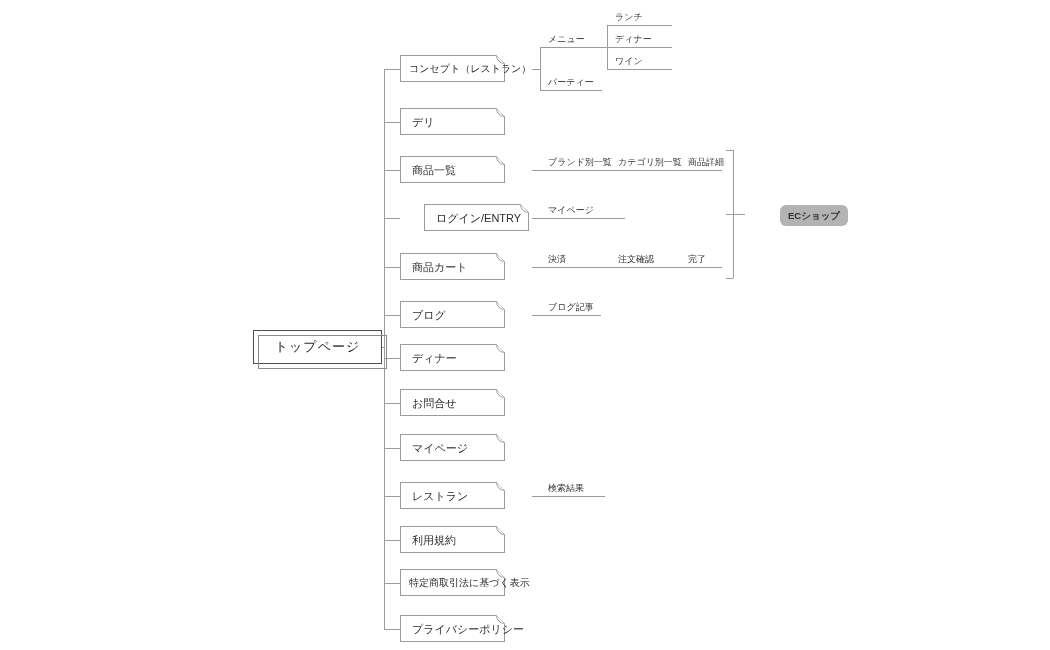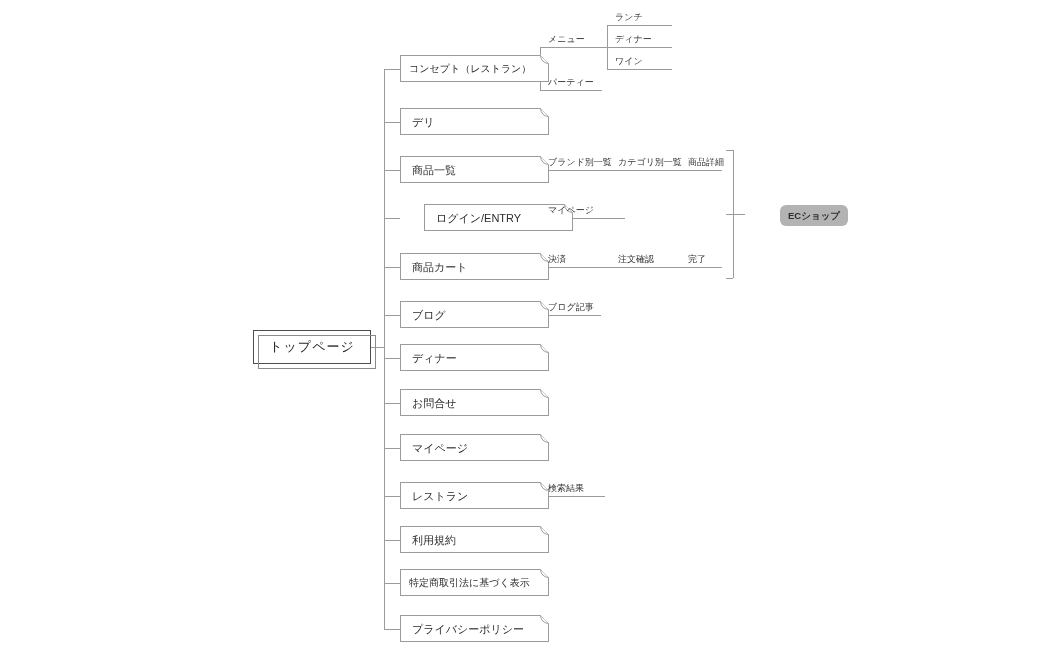--- a/index.html
+++ b/index.html
@@ -6,31 +6,31 @@
   body{
     width:1050px;height:650px;position:relative;background:#ffffff;
     font-family:"Liberation Sans","DejaVu Sans",sans-serif;
     overflow:hidden;
   }
   .canvas{position:absolute;left:0;top:0;width:1050px;height:650px;}
   .canvas > svg{position:absolute;left:0;top:0;}
   
   .node{
     position:absolute;background:#fff;border:1px solid #9b9b9b;
-    box-sizing:border-box;width:149px;height:27px;z-index:1;
+    box-sizing:border-box;width:105px;height:27px;z-index:1;
   }
   .node .lbl{
     position:absolute;left:11px;top:50%;transform:translateY(-50%);
     font-size:11px;color:#2b2b2b;white-space:nowrap;
   }
   .node.long .lbl{font-size:10px;left:8px;}
   .ear{position:absolute;top:-1px;right:-1px;}
   
   .root{
-    position:absolute;left:253px;top:330px;width:118px;height:34px;
+    position:absolute;left:253px;top:330px;width:129px;height:34px;
     border:1.5px solid #4d4d4d;background:#fff;box-sizing:border-box;
     display:flex;align-items:center;justify-content:center;
     font-size:13px;letter-spacing:1px;color:#1f1f1f;z-index:2;
   }
   .root::after{
     content:"";position:absolute;left:4px;top:4px;right:-6px;bottom:-6px;
     border:1px solid #8a8a8a;background:transparent;z-index:-1;
   }
   
   .mini{

